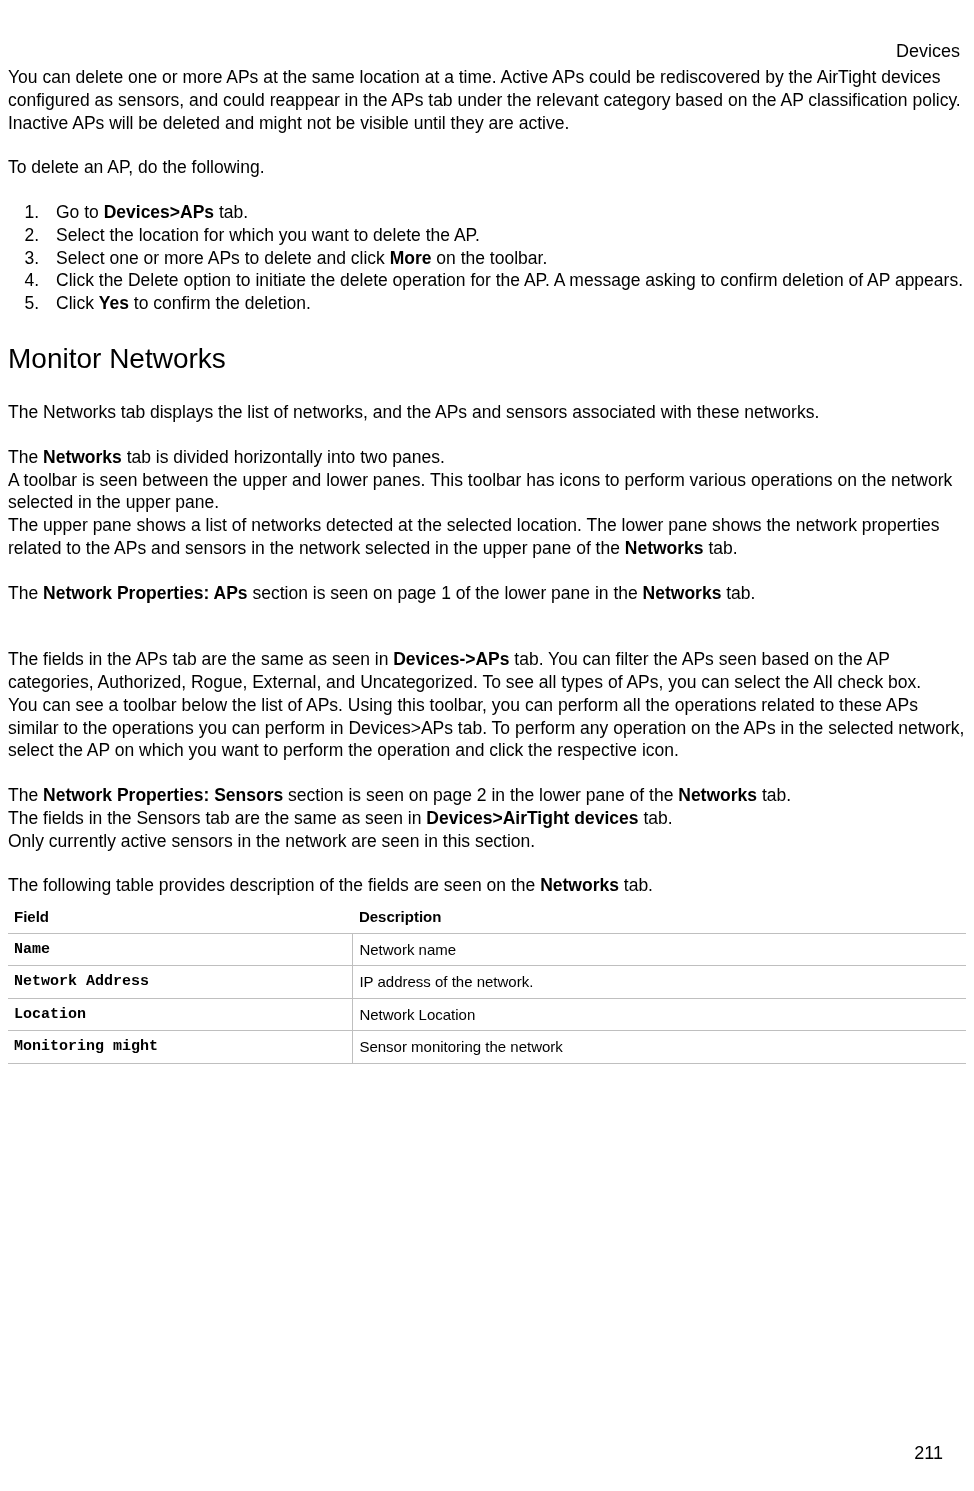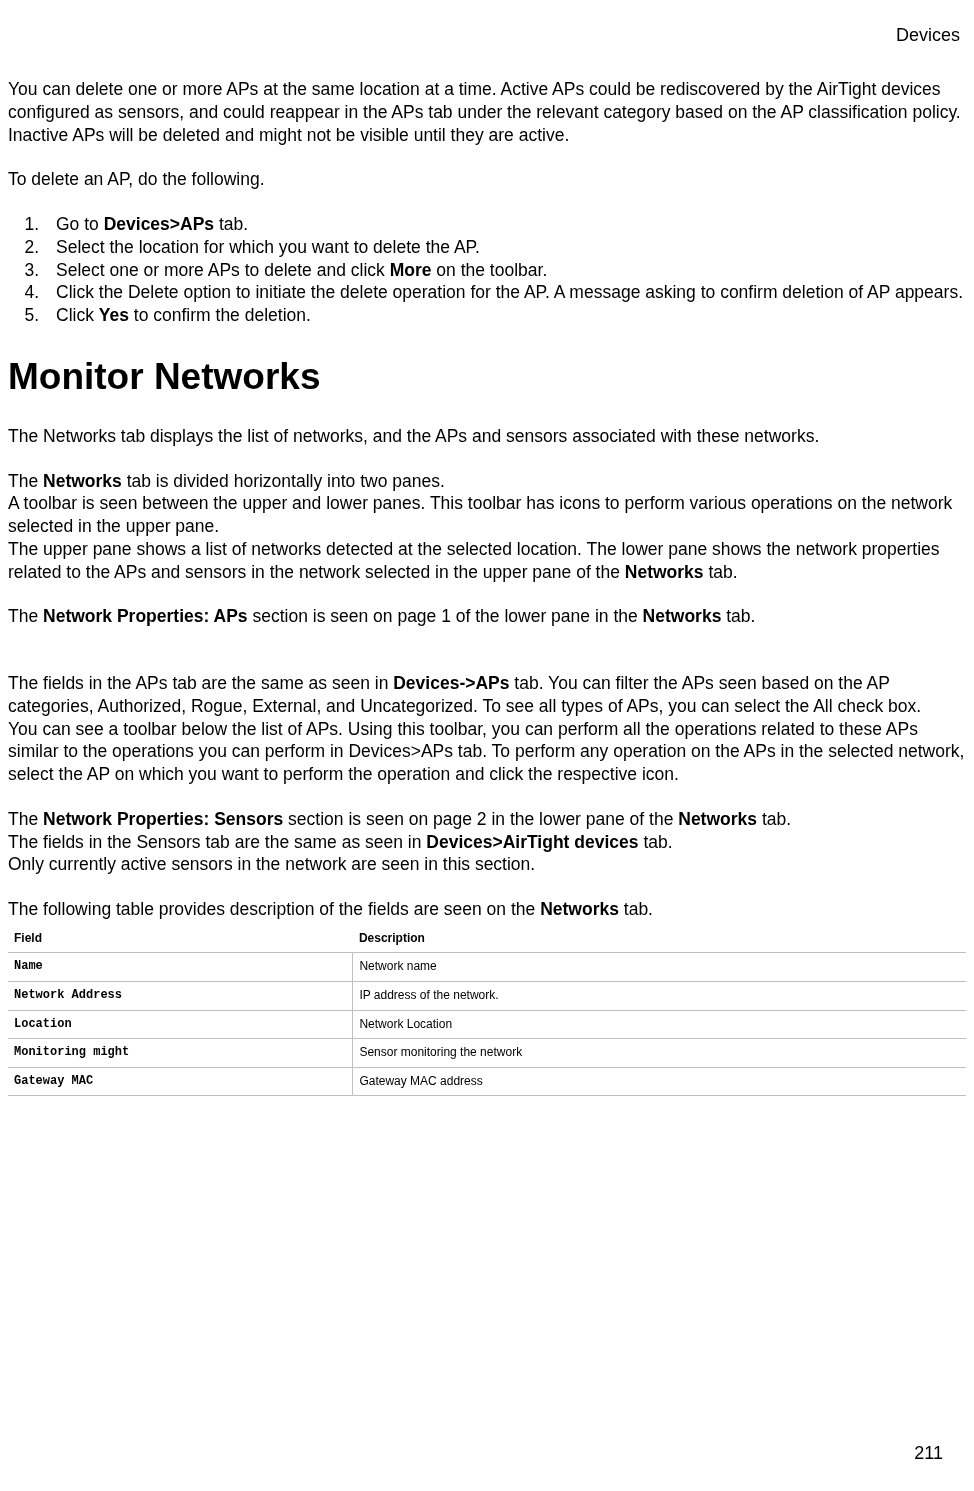--- a/index.html
+++ b/index.html
@@ -9,51 +9,51 @@
       line-height: 1.3;
       color: #000;
       background: #fff;
       width: 974px;
       height: 1491px;
       position: relative;
       padding: 30px 8px 0 8px;
     }
     .header-right {
       position: absolute;
-      top: 24px;
+      top: 40px;
       right: 14px;
       font-size: 18px;
     }
-    .content { margin-top: 48px; }
+    .content { margin-top: 36px; }
     .para { margin-bottom: 0; }
     .spacer { height: 22px; }
     ol.steps {
       list-style: decimal;
       padding-left: 36px;
       margin-left: 0;
     }
     ol.steps li { padding-left: 12px; }
     h1.section-heading {
-      font-size: 37px;
-      font-weight: bold;
+      font-size: 28px;
+      font-weight: normal;
       margin-top: 26px;
       margin-bottom: 24px;
     }
     strong { font-weight: bold; }
     table.fields {
       border-collapse: collapse;
       width: 100%;
       margin-top: 4px;
     }
     table.fields th, table.fields td {
       border: 1px solid #bfbfbf;
       padding: 6px 6px;
       text-align: left;
       vertical-align: top;
-      font-size: 12px;
+      font-size: 15px;
     }
     table.fields th {
       font-weight: bold;
       border-top: none;
       border-left: none;
       border-right: none;
     }
     table.fields thead th:first-child { width: 36%; }
     table.fields td.field-col { font-weight: bold; font-family: Liberation Mono, monospace; }
     table.fields tr td:first-child,
@@ -131,22 +131,18 @@
         <td>IP address of the network.</td>
       </tr>
       <tr>
         <td class="field-col">Location</td>
         <td>Network Location</td>
       </tr>
       <tr>
         <td class="field-col">Monitoring might</td>
         <td>Sensor monitoring the network</td>
       </tr>
-      <tr>
-        <td class="field-col">Gateway MAC</td>
-        <td>Gateway MAC address</td>
-      </tr>
     </tbody>
   </table>
 
 </div>
 
 <div class="page-number">211</div>
 
 </body></html>

